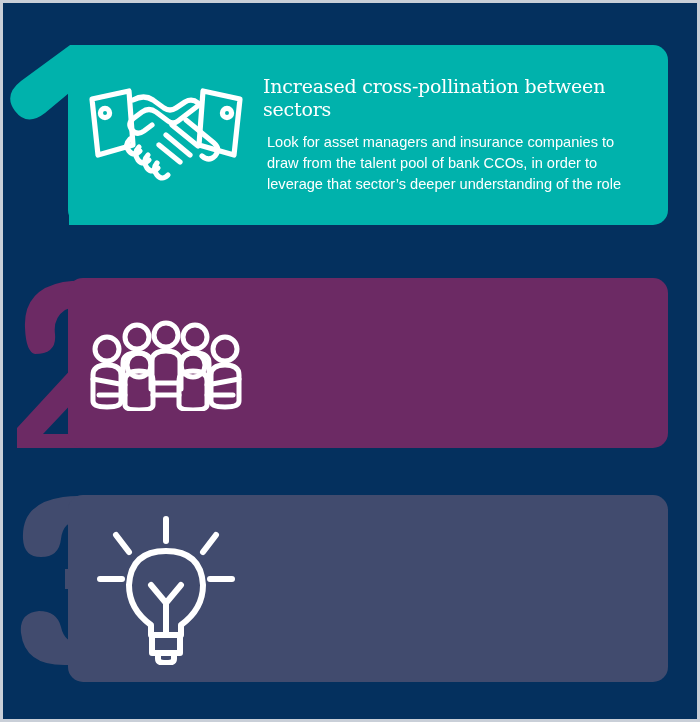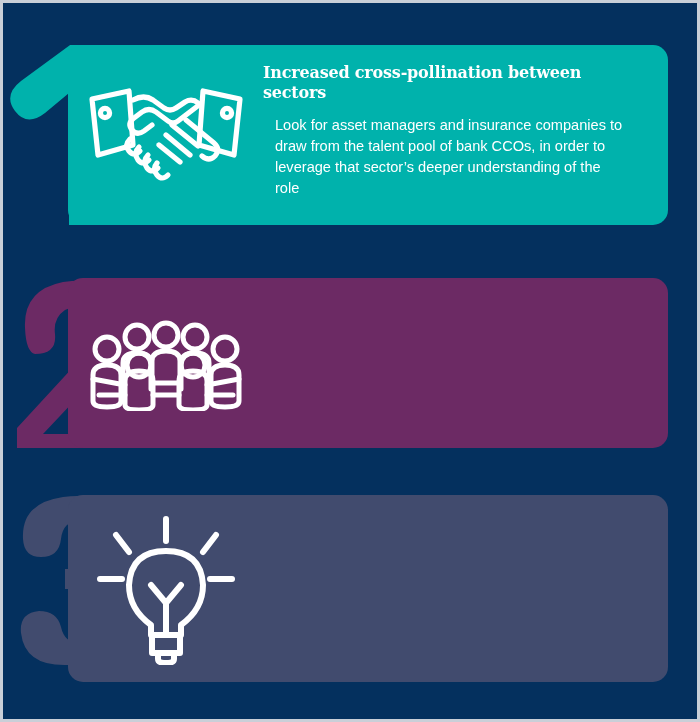--- a/index.html
+++ b/index.html
@@ -68,33 +68,33 @@
   }
 
   .text-wrap {
     flex: 1;
     padding-right: 30px;
   }
 
   .card-title {
     color: #ffffff;
     font-family: "DejaVu Serif", "Liberation Serif", serif;
-    font-weight: bold;
-    font-size: 16px;
+    font-weight: normal;
+    font-size: 19px;
     line-height: 1.22;
     letter-spacing: -0.2px;
     margin: 0 0 11px 0;
   }
 
   .card-body {
     color: #ffffff;
     font-family: "Liberation Sans", sans-serif;
     font-size: 14.6px;
     line-height: 1.44;
-    margin: 12px;
+    margin: 4px;
   }
 
   
   #block-1 { top: 42px;  height: 180px; }
   #block-2 { top: 275px; height: 170px; }
   #block-3 { top: 492px; height: 187px; }
 
   #block-1 .card { background: #00b2ac; }
   #block-2 .card { background: #6c2a64; }
   #block-3 .card { background: #414b6e; }

